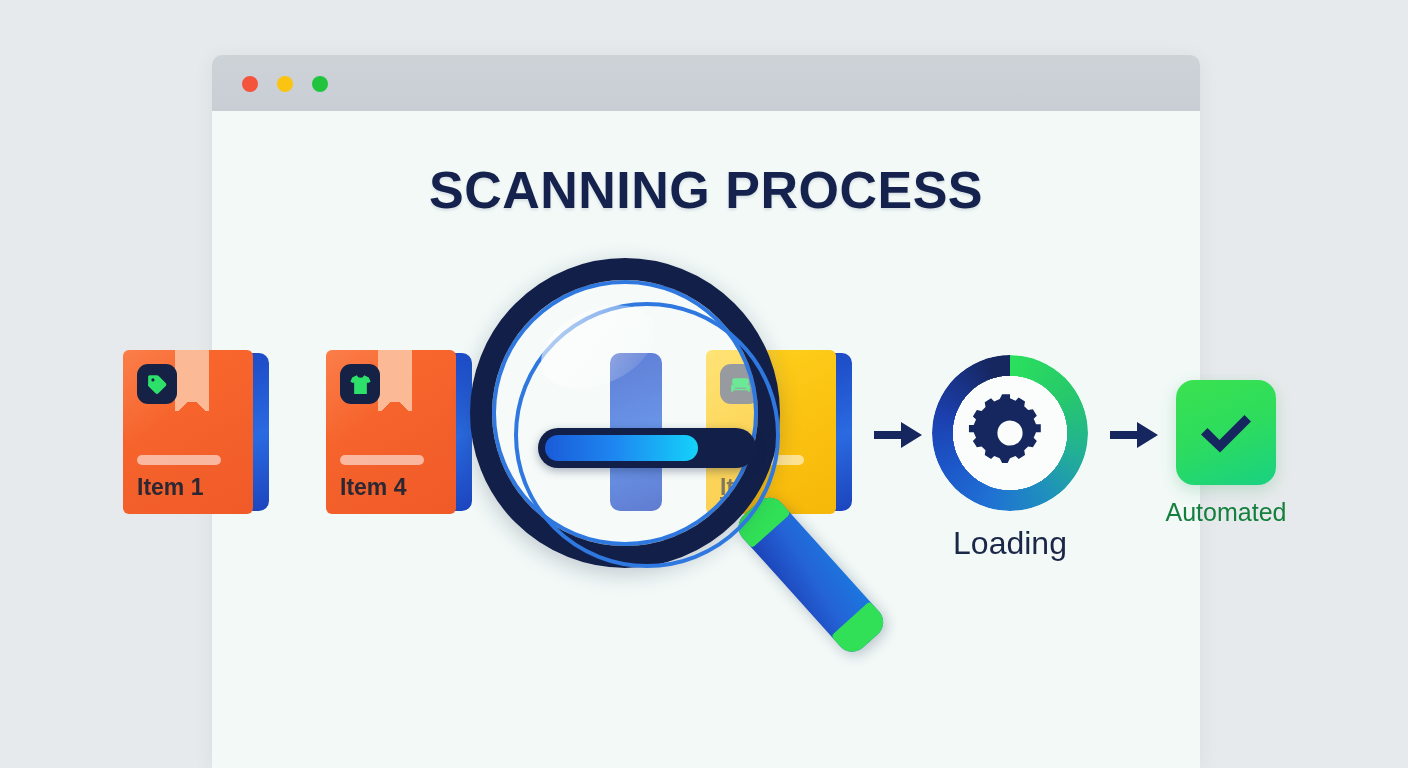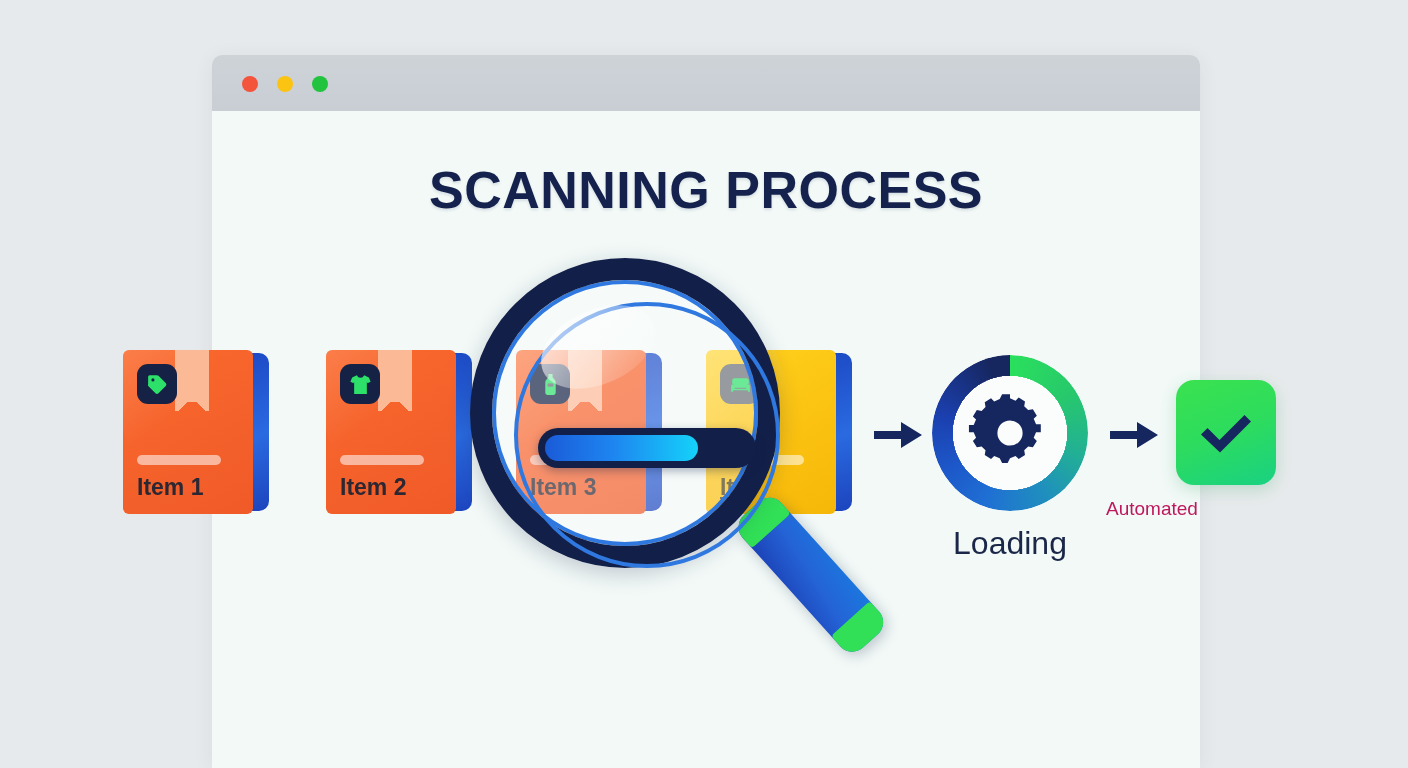--- a/index.html
+++ b/index.html
@@ -162,22 +162,22 @@
   
   .badge{
     position:absolute;left:1176px;top:380px;width:100px;height:105px;
     border-radius:18px;
     background:linear-gradient(160deg,#3ae24f 0%,#2ddc5e 50%,#19d182 100%);
     box-shadow:0 5px 16px rgba(30,160,80,.22);
     display:flex;align-items:center;justify-content:center;
   }
   .badge svg{width:64px;height:64px;display:block;}
   .badge-label{
-    position:absolute;left:1106px;top:498px;width:240px;
-    font-size:19px;color:#be185d;font-family:"Liberation Sans", sans-serif;
+    position:absolute;left:1106px;top:498px;width:240px;text-align:center;
+    font-size:25px;color:#15803d;font-family:"Liberation Sans", sans-serif;
   }
 </style>
 </head>
 <body>
 
 <div class="stage">
 
   <div class="window">
     <div class="titlebar">
       <div class="dots">
@@ -213,38 +213,26 @@
       <div class="shadowplate"></div>
       <div class="body">
         <div class="glow"></div>
         <div class="tape"></div>
         <div class="icon-chip">
           <svg viewBox="0 0 24 24">
               <path d="M8.5 3 4 5.2 2.3 9.3l3 1.4.6-1.3V21h12.2V9.4l.6 1.3 3-1.4L20 5.2 15.5 3a3.7 3.7 0 0 1-7 0z" fill="#2de06a"></path>
             </svg>
         </div>
         <div class="ghostbar"></div>
-        <div class="label">Item 2</div>
+        <div class="label">Item 4</div>
       </div>
     </div>
 
     <div class="card" style="left:500px">
       <div class="shadowplate"></div>
-      <div class="body">
-        <div class="glow"></div>
-        <div class="tape"></div>
-        <div class="icon-chip">
-          <svg viewBox="0 0 24 24">
-              <path d="M10 2h4v3l2.2 2.6c.5.6.8 1.4.8 2.2V20a2 2 0 0 1-2 2H9a2 2 0 0 1-2-2V9.8c0-.8.3-1.6.8-2.2L10 5z" fill="#2de06a"></path>
-              <rect x="9.2" y="11" width="5.6" height="3.2" rx=".8" fill="#6b6f74"></rect>
-            </svg>
-        </div>
-        <div class="ghostbar"></div>
-        <div class="label">Item 3</div>
-      </div>
     </div>
 
     <div class="card yellowcard" style="left:690px">
       <div class="shadowplate"></div>
       <div class="body">
         <div class="glow"></div>
         <div class="icon-chip">
           <svg viewBox="0 0 24 24">
               <path d="M4 11V8.5A2.5 2.5 0 0 1 6.5 6h11A2.5 2.5 0 0 1 20 8.5V11a2.5 2.5 0 0 0-2 2.4V15H6v-1.6A2.5 2.5 0 0 0 4 11z" fill="#2de06a"></path>
               <path d="M3 13.6a1.8 1.8 0 0 1 3.6 0V16h10.8v-2.4a1.8 1.8 0 0 1 3.6 0V19h-2v-1.4H5V19H3z" fill="#2de06a"></path>

